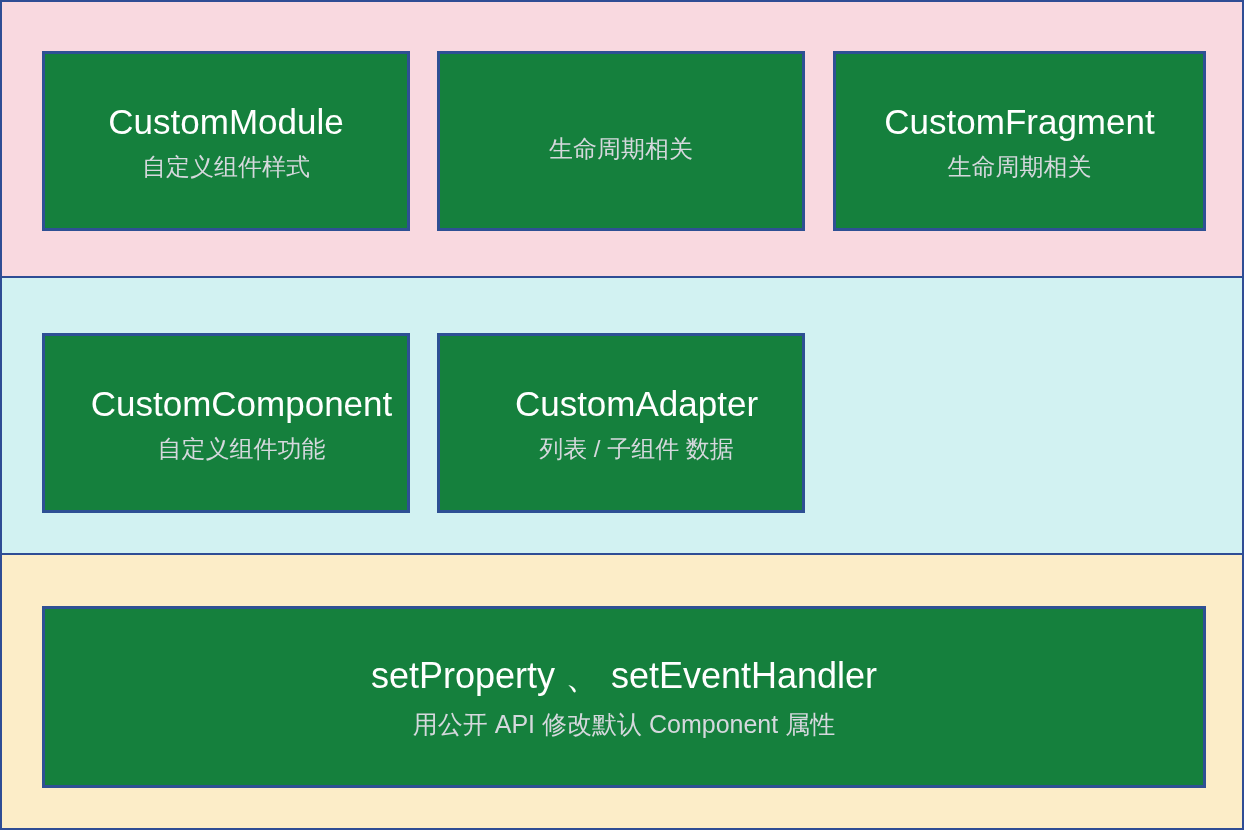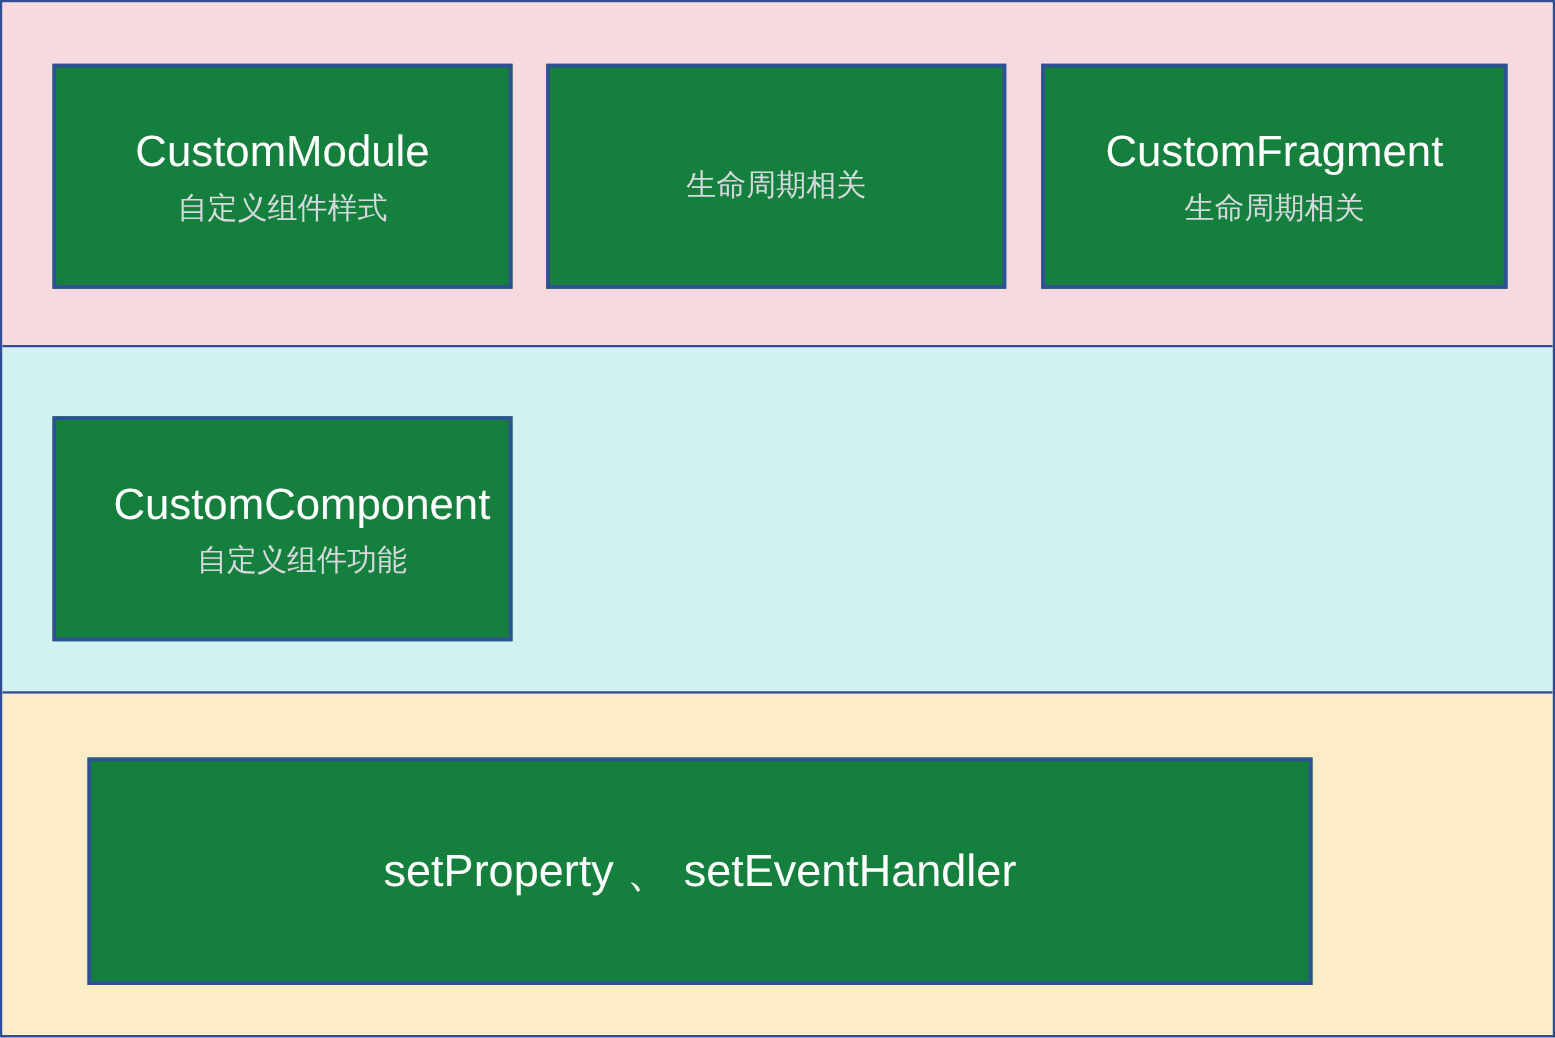--- a/index.html
+++ b/index.html
@@ -75,21 +75,21 @@
   }
 
   
   .r1 { top: 49px; height: 180px; }
   .r2 { top: 331px; height: 180px; padding-left: 31px; }
   .r3 { top: 604px; height: 182px; }
 
   .c1 { left: 40px;  width: 368px; }
   .c2 { left: 435px; width: 368px; }
   .c3 { left: 831px; width: 373px; }
-  .cfull { left: 40px; width: 980px; margin-left: 28px; }
+  .cfull { left: 40px; width: 1164px; }
 
   .r3 .node-title { font-size: 36px; }
   .r3 .node-subtitle { font-size: 25px; margin-top: 18px; }
 </style>
 </head>
 <body>
 
 <div id="diagram">
 
   <div class="band band-top"></div>
@@ -108,19 +108,24 @@
   <div class="node r1 c3">
     <span class="node-title">CustomFragment</span>
     <span class="node-subtitle">生命周期相关</span>
   </div>
 
   <div class="node r2 c1">
     <span class="node-title">CustomComponent</span>
     <span class="node-subtitle">自定义组件功能</span>
   </div>
 
+  <div class="node r2 c2">
+    <span class="node-title">CustomAdapter</span>
+    <span class="node-subtitle">列表 / 子组件 数据</span>
+  </div>
 
 
   <div class="node r3 cfull">
     <span class="node-title">setProperty 、 setEventHandler</span>
+    <span class="node-subtitle">用公开 API 修改默认 Component 属性</span>
   </div>
 
 </div>
 
 </body></html>

